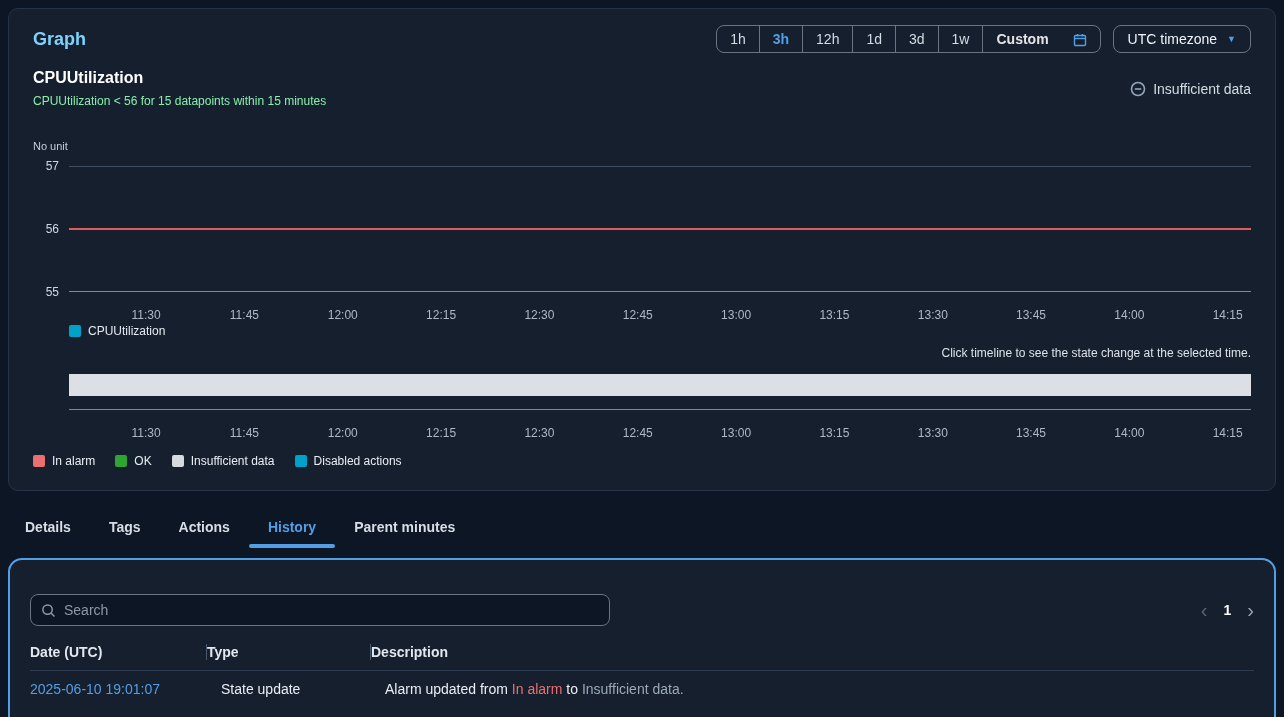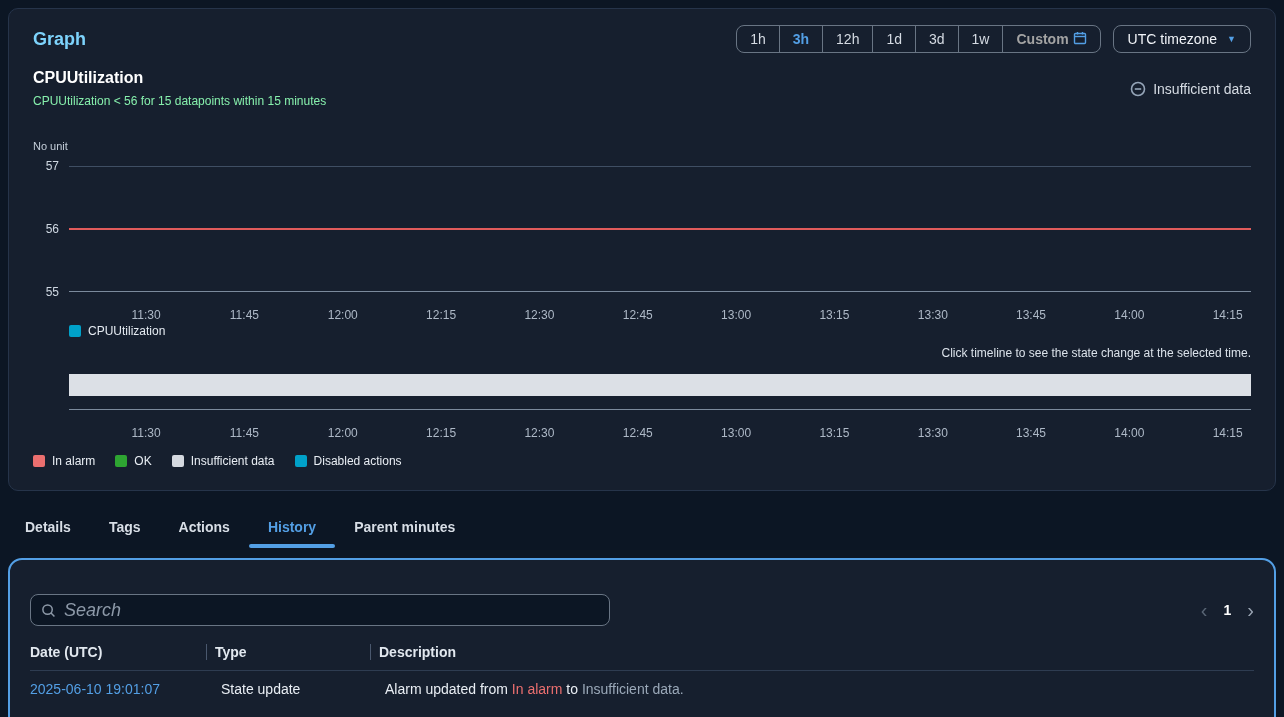--- a/index.html
+++ b/index.html
@@ -9,21 +9,21 @@
 
   .card { background: #161f2e; border: 1px solid #26344a; border-radius: 10px; margin: 8px; }
   .graph-card { padding: 16px 24px 22px; }
   .card-header { display: flex; justify-content: space-between; align-items: center; }
   .card-title { font-size: 18px; font-weight: 700; color: #7dd3fc; }
   .controls { display: flex; gap: 12px; align-items: center; }
   .segmented { display: flex; border: 1px solid #697584; border-radius: 8px; }
   .seg { padding: 5px 13px; font-size: 14px; color: #d5dbe3; border-left: 1px solid #697584; }
   .seg:first-child { border-left: none; }
   .seg.selected { color: #539fe5; font-weight: 700; }
-  .seg.custom { color: #a3a3a3; font-weight: 700; display: flex; align-items: flex-start; gap: 4px; }
+  .seg.custom { color: #e5e5e5; font-weight: 700; display: flex; align-items: flex-end; gap: 24px; }
   .tz-btn { display: flex; align-items: center; gap: 10px; border: 1px solid #697584; border-radius: 8px; padding: 5px 14px; font-size: 14px; color: #f1f4f8; }
   .caret { font-size: 9px; color: #539fe5; }
 
   .metric-row { display: flex; justify-content: space-between; margin-top: 16px; }
   .metric-name { font-size: 16px; font-weight: 700; color: #ffffff; }
   .condition { font-size: 12px; color: #86efac; margin-top: 7px; }
   .status { display: flex; align-items: center; gap: 7px; font-size: 14px; color: #d5dbe3; }
 
   .chart-area { margin-top: 32px; padding-left: 36px; }
   .y-unit { margin-left: -36px; font-size: 11px; color: #c3cdd8; margin-bottom: 14px; }
@@ -56,32 +56,32 @@
   .tab:first-child { padding-left: 0; }
   .tab.active { color: #539fe5; }
   .tab.active::after { content: ""; position: absolute; left: 0; right: 0; bottom: 0; height: 4px; background: #539fe5; border-radius: 2px; }
 
   .history-card { margin: 10px 8px 0; background: #161f2e; border: 2px solid #539fe5; border-radius: 14px; padding: 18px 20px; height: 340px; }
   .h-title { font-size: 18px; color: #ffffff; }
   .h-title .t { font-weight: 700; }
   .h-title .count { color: #bac6d2; font-weight: 400; }
   .h-toolbar { display: flex; justify-content: space-between; align-items: center; margin-top: 16px; }
   .search-box { display: flex; align-items: center; gap: 8px; width: 580px; height: 32px; border: 1px solid #697584; border-radius: 8px; background: #0c1624; padding: 0 10px; }
-  .search-box input { flex: 1; border: none; background: transparent; outline: none; color: #f97316; font-size: 18px; font-family: "Liberation Sans", sans-serif; font-style: italic; }
+  .search-box input { flex: 1; border: none; background: transparent; outline: none; color: #f97316; font-size: 14px; font-family: "Liberation Sans", sans-serif; }
   .search-box input::placeholder { color: #8d99a8; }
   .pagination { display: flex; align-items: center; gap: 16px; }
   .chev { font-size: 20px; line-height: 1; }
   .chev.prev { color: #5a6676; }
   .chev.next { color: #9aa5b3; }
   .page-num { font-size: 14px; font-weight: 700; color: #ffffff; }
 
   .table { margin-top: 18px; }
   .thead, .trow { display: grid; grid-template-columns: 176px 164px 1fr; }
   .thead { font-size: 14px; font-weight: 700; color: #e2e8ef; padding-bottom: 10px; border-bottom: 1px solid #2e3c51; }
-  .thead .cell.sep { border-left: 1px solid #4a586e; padding-left: 8px; }
+  .thead .cell.sep { border-left: 1px solid #4a586e; padding-left: 0; }
   .trow { font-size: 14px; padding-top: 10px; }
   .trow .cell.sep-pad { padding-left: 15px; }
   .link { color: #539fe5; }
   .state-red { color: #eb6f6f; }
   .muted { color: #9aa8b8; }
 </style>
 </head>
 <body>
 
 <div class="card graph-card">

